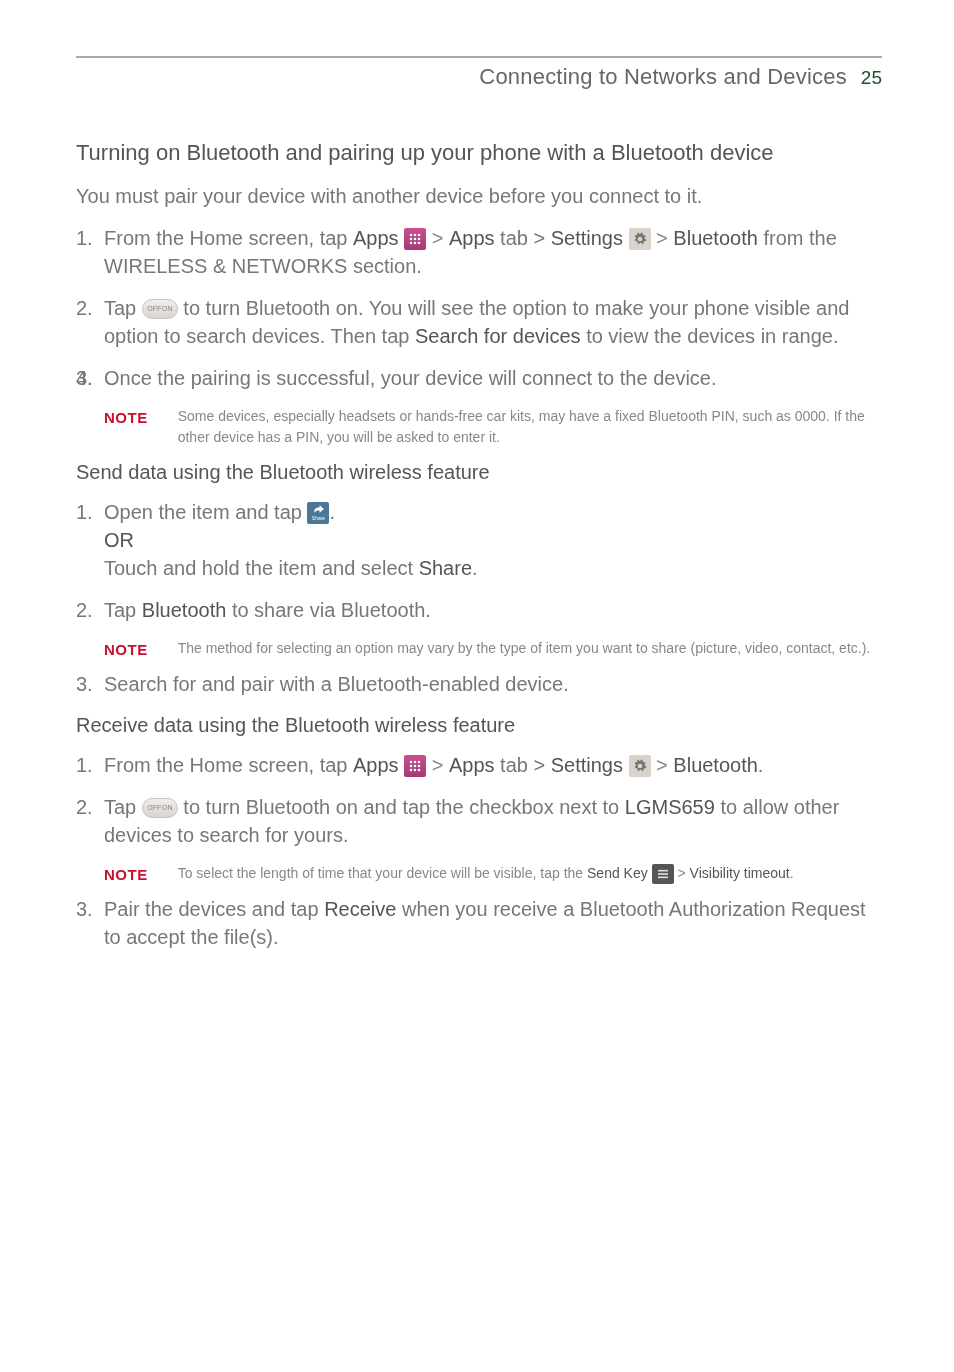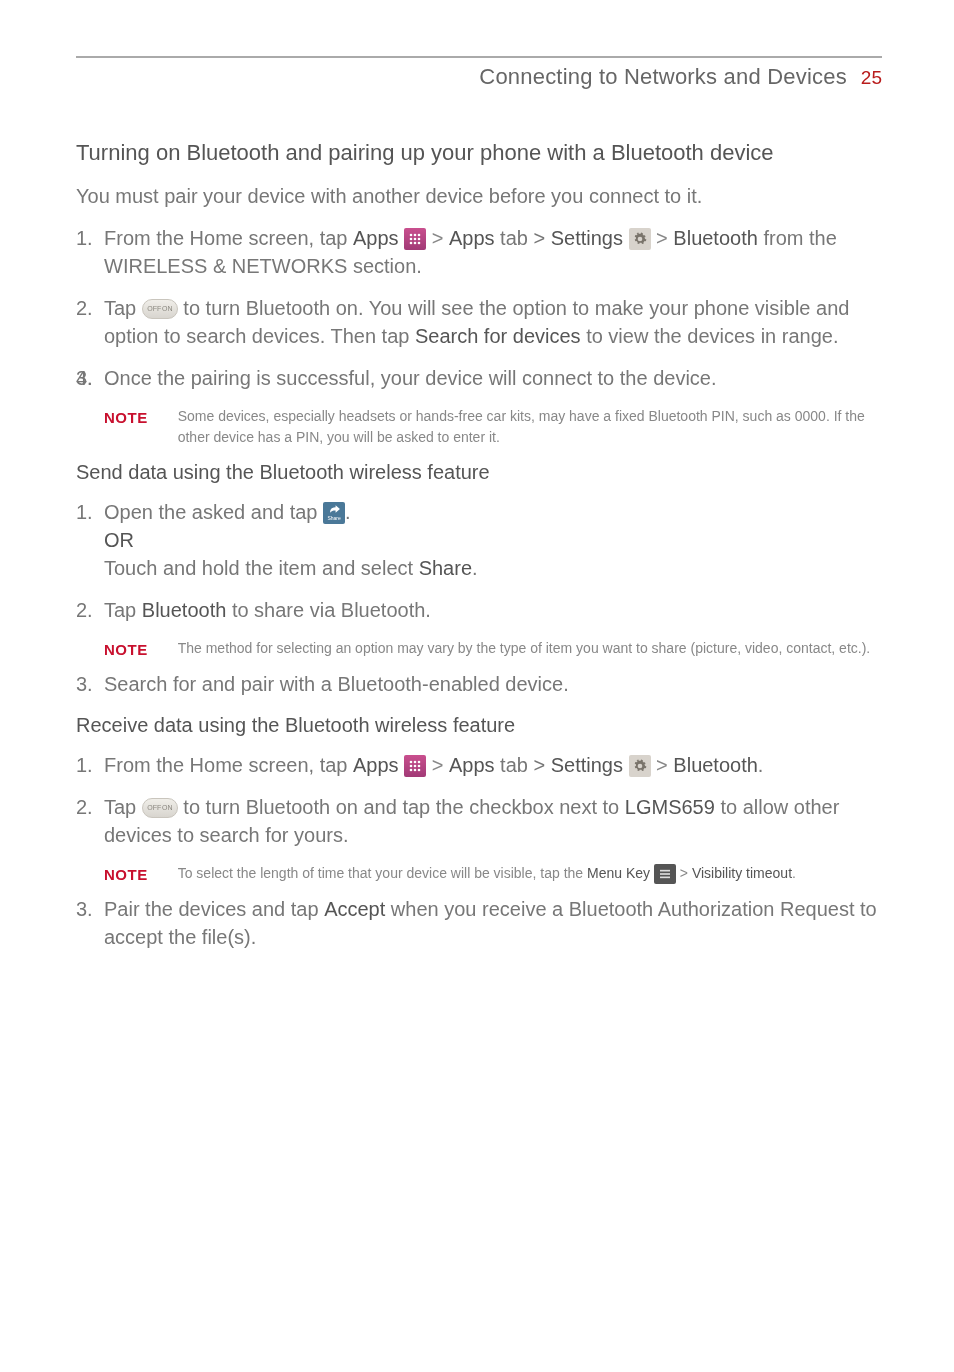--- a/index.html
+++ b/index.html
@@ -25,21 +25,21 @@
     margin-bottom: 46px;
     text-align: right;
   }
   .header-title {
     font-size: 22px;
     color: #666;
     letter-spacing: 0.2px;
   }
   .page-num {
     font-size: 19px;
-    color: #b91c1c;
+    color: #14532d;
     font-weight: 500;
   }
   h2 {
     font-size: 22px;
     color: #555;
     font-weight: 400;
     margin-bottom: 16px;
     margin-top: 20px;
   }
   h3 {
@@ -191,21 +191,21 @@
 </ol>
 <div class="note-row">
   <span class="note-label">NOTE</span>
   <span class="note-text">Some devices, especially headsets or hands-free car kits, may have a fixed Bluetooth PIN, such as 0000. If the other device has a PIN, you will be asked to enter it.</span>
 </div>
 
 <h3>Send data using the Bluetooth wireless feature</h3>
 <ol>
   <li>
     <span class="num">1.</span>
-    <span>Open the asked and tap </span><span class="icon icon-share">
+    <span>Open the item and tap </span><span class="icon icon-share">
         <svg viewBox="0 0 24 20">
           <path d="M4 14c0-5 4-8 10-8V2l8 7-8 7v-4c-5 0-8 1-10 4z"></path>
         </svg>
         <span class="lbl">Share</span>
       </span><span>.</span><br>
     <span class="bold">OR</span><br>
     <span>Touch and hold the item and select </span><span class="bold">Share</span><span>.</span>
   </li>
   <li>
     <span class="num">2.</span>
@@ -255,29 +255,29 @@
     <span class="num">2.</span>
     <span>Tap </span><span class="icon icon-toggle">
         <span>OFF</span>
         <span>ON</span>
       </span><span> to turn Bluetooth on and tap the checkbox next to </span><span class="bold">LGMS659</span><span> to allow other devices to search for yours.</span>
   </li>
 </ol>
 <div class="note-row">
   <span class="note-label">NOTE</span>
   <span class="note-text">
-    <span>To select the length of time that your device will be visible, tap the </span><span class="bold" style="color:#555">Menu Key</span>
+    <span>To select the length of time that your device will be visible, tap the </span><span class="bold" style="color:#555">Send Key</span>
     <span class="icon icon-menu">
         <svg viewBox="0 0 14 12">
           <line x1="1" y1="2" x2="13" y2="2"></line>
           <line x1="1" y1="6" x2="13" y2="6"></line>
           <line x1="1" y1="10" x2="13" y2="10"></line>
         </svg>
       </span>
     <span> &gt; </span><span class="bold" style="color:#555">Visibility timeout</span><span>.</span>
   </span>
 </div>
 <ol>
   <li>
     <span class="num">3.</span>
-    <span>Pair the devices and tap </span><span class="bold">Accept</span><span> when you receive a Bluetooth Authorization Request to accept the file(s).</span>
+    <span>Pair the devices and tap </span><span class="bold">Receive</span><span> when you receive a Bluetooth Authorization Request to accept the file(s).</span>
   </li>
 </ol>
 
 </body></html>

